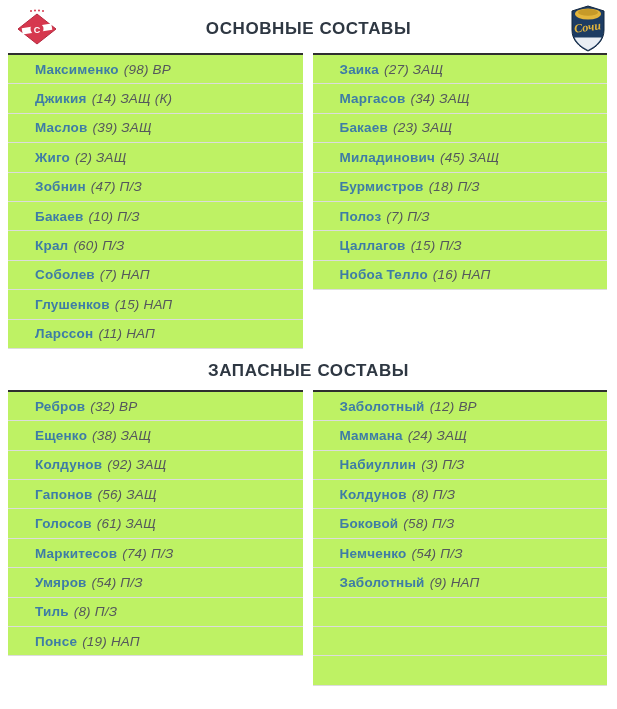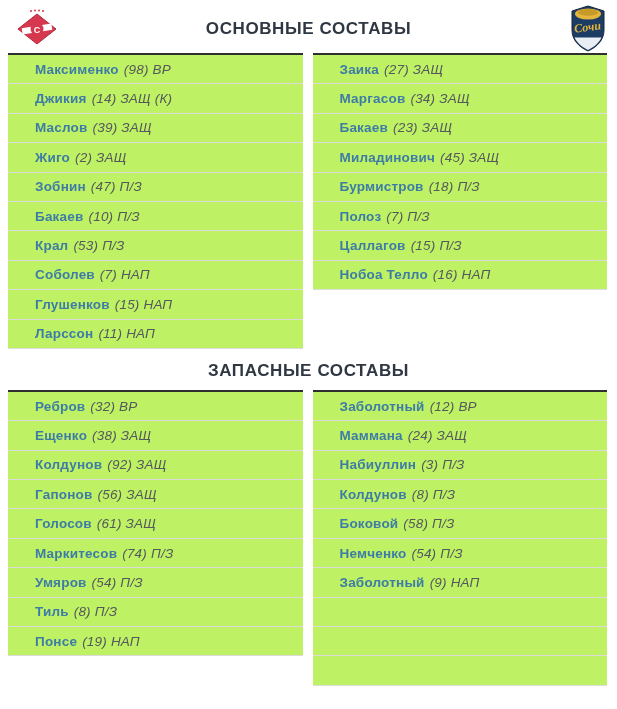--- a/index.html
+++ b/index.html
@@ -117,21 +117,21 @@
         <div class="row">
           <a class="pname">Зобнин</a>
           <span class="pinfo">(47) П/З</span>
         </div>
         <div class="row">
           <a class="pname">Бакаев</a>
           <span class="pinfo">(10) П/З</span>
         </div>
         <div class="row">
           <a class="pname">Крал</a>
-          <span class="pinfo">(53) П/З</span>
+          <span class="pinfo">(60) П/З</span>
         </div>
         <div class="row">
           <a class="pname">Соболев</a>
           <span class="pinfo">(7) НАП</span>
         </div>
         <div class="row">
           <a class="pname">Глушенков</a>
           <span class="pinfo">(15) НАП</span>
         </div>
         <div class="row">

